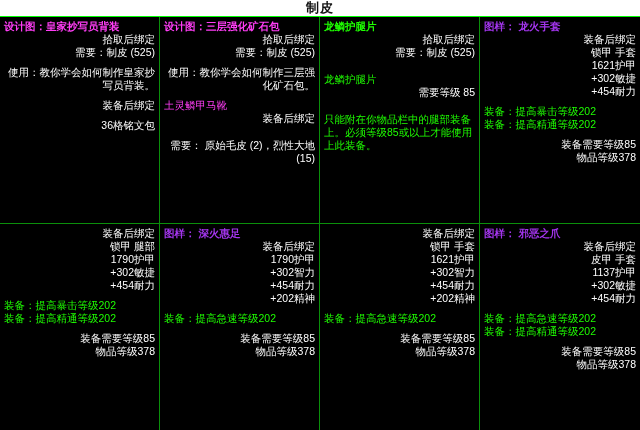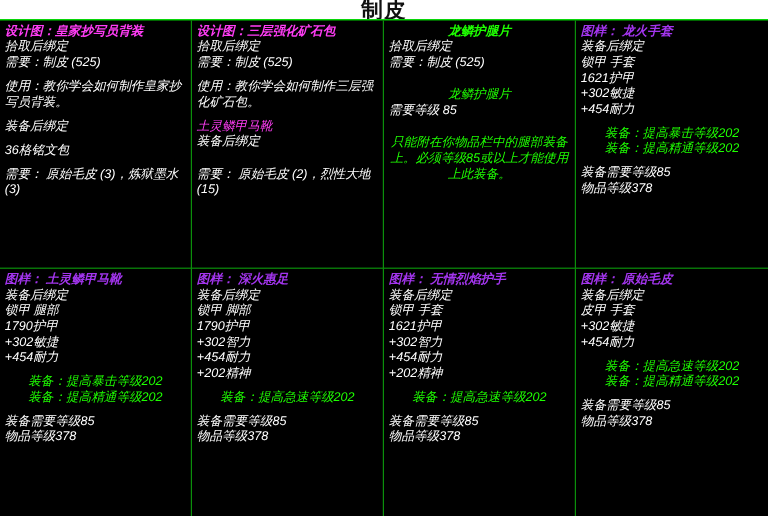--- a/index.html
+++ b/index.html
@@ -1,52 +1,51 @@
 <!DOCTYPE html>
 <html><head>
 <meta charset="utf-8">
 <style>
   html,body{margin:0;padding:0;background:#ffffff;}
   body{width:640px;height:430px;font-family:"Liberation Sans","DejaVu Sans",sans-serif;}
   .page{width:640px;height:430px;position:relative;background:#fff;overflow:hidden;}
   .title{
     height:16px;line-height:16px;text-align:center;
-    font-size:18px;color:#111;background:#fff;font-weight:bold;
+    font-size:13px;color:#111;background:#fff;font-weight:bold;
     letter-spacing:1px;
   }
   .grid{
     position:absolute;top:16px;left:0;width:640px;height:414px;
     background:#000;
     display:grid;
     grid-template-columns:1fr 1fr 1fr 1fr;
     grid-template-rows:1fr 1fr;
     border-top:1px solid #0f0;
     box-sizing:border-box;
-    font-style:italic;
   }
   .cell{
     border-right:1px solid #0b8f0b;
     border-bottom:1px solid #0b8f0b;
     box-sizing:border-box;
     padding:3px 4px 2px 4px;
     overflow:hidden;
     position:relative;
   }
   .cell:nth-child(4n){border-right:none;}
   .cell:nth-child(n+5){border-bottom:none;}
   .ln{
     font-size:10.5px;
     line-height:13px;
     white-space:normal;
     word-break:break-all;
     margin:0;
   }
   .sp{height:7px;line-height:7px;font-size:7px;}
-  .c-white{color:#ffffff;}
-  .c-green{color:#1eff00;text-align:center;}
+  .c-white{color:#ffffff;text-align:right;}
+  .c-green{color:#1eff00;}
   .c-purple{color:#a335ee;}
   .c-pink{color:#ff3df5;}
   .bold{font-weight:bold;}
 </style>
 </head>
 <body>
 
 <div class="page">
 
   <div class="title">制皮</div>
@@ -56,21 +55,20 @@
         <div class="ln c-pink bold">设计图：皇家抄写员背装</div>
         <div class="ln c-white">拾取后绑定</div>
         <div class="ln c-white">需要：制皮 (525)</div>
         <div class="ln sp">&nbsp;</div>
         <div class="ln c-white">使用：教你学会如何制作皇家抄写员背装。</div>
         <div class="ln sp">&nbsp;</div>
         <div class="ln c-white">装备后绑定</div>
         <div class="ln sp">&nbsp;</div>
         <div class="ln c-white">36格铭文包</div>
         <div class="ln sp">&nbsp;</div>
-        <div class="ln c-white">需要：  原始毛皮 (3)，炼狱墨水 (3)</div>
       </div>
       <div class="cell">
         <div class="ln c-pink bold">设计图：三层强化矿石包</div>
         <div class="ln c-white">拾取后绑定</div>
         <div class="ln c-white">需要：制皮 (525)</div>
         <div class="ln sp">&nbsp;</div>
         <div class="ln c-white">使用：教你学会如何制作三层强化矿石包。</div>
         <div class="ln sp">&nbsp;</div>
         <div class="ln c-pink">土灵鳞甲马靴</div>
         <div class="ln c-white">装备后绑定</div>
@@ -99,65 +97,63 @@
         <div class="ln c-white">+302敏捷</div>
         <div class="ln c-white">+454耐力</div>
         <div class="ln sp">&nbsp;</div>
         <div class="ln c-green">装备：提高暴击等级202</div>
         <div class="ln c-green">装备：提高精通等级202</div>
         <div class="ln sp">&nbsp;</div>
         <div class="ln c-white">装备需要等级85</div>
         <div class="ln c-white">物品等级378</div>
       </div>
       <div class="cell">
-        <div class="ln c-purple bold">图样：  土灵鳞甲马靴</div>
         <div class="ln c-white">装备后绑定</div>
         <div class="ln c-white">锁甲  腿部</div>
         <div class="ln c-white">1790护甲</div>
         <div class="ln c-white">+302敏捷</div>
         <div class="ln c-white">+454耐力</div>
         <div class="ln sp">&nbsp;</div>
         <div class="ln c-green">装备：提高暴击等级202</div>
         <div class="ln c-green">装备：提高精通等级202</div>
         <div class="ln sp">&nbsp;</div>
         <div class="ln c-white">装备需要等级85</div>
         <div class="ln c-white">物品等级378</div>
       </div>
       <div class="cell">
         <div class="ln c-purple bold">图样：  深火惠足</div>
         <div class="ln c-white">装备后绑定</div>
-        <div class="ln c-white">锁甲  脚部</div>
         <div class="ln c-white">1790护甲</div>
         <div class="ln c-white">+302智力</div>
         <div class="ln c-white">+454耐力</div>
         <div class="ln c-white">+202精神</div>
         <div class="ln sp">&nbsp;</div>
         <div class="ln c-green">装备：提高急速等级202</div>
         <div class="ln sp">&nbsp;</div>
         <div class="ln c-white">装备需要等级85</div>
         <div class="ln c-white">物品等级378</div>
       </div>
       <div class="cell">
-        <div class="ln c-purple bold">图样：  无情烈焰护手</div>
         <div class="ln c-white">装备后绑定</div>
         <div class="ln c-white">锁甲  手套</div>
         <div class="ln c-white">1621护甲</div>
         <div class="ln c-white">+302智力</div>
         <div class="ln c-white">+454耐力</div>
         <div class="ln c-white">+202精神</div>
         <div class="ln sp">&nbsp;</div>
         <div class="ln c-green">装备：提高急速等级202</div>
         <div class="ln sp">&nbsp;</div>
         <div class="ln c-white">装备需要等级85</div>
         <div class="ln c-white">物品等级378</div>
       </div>
       <div class="cell">
-        <div class="ln c-purple bold">图样：  原始毛皮</div>
+        <div class="ln c-purple bold">图样：  邪恶之爪</div>
         <div class="ln c-white">装备后绑定</div>
         <div class="ln c-white">皮甲  手套</div>
+        <div class="ln c-white">1137护甲</div>
         <div class="ln c-white">+302敏捷</div>
         <div class="ln c-white">+454耐力</div>
         <div class="ln sp">&nbsp;</div>
         <div class="ln c-green">装备：提高急速等级202</div>
         <div class="ln c-green">装备：提高精通等级202</div>
         <div class="ln sp">&nbsp;</div>
         <div class="ln c-white">装备需要等级85</div>
         <div class="ln c-white">物品等级378</div>
       </div>
     </div>

